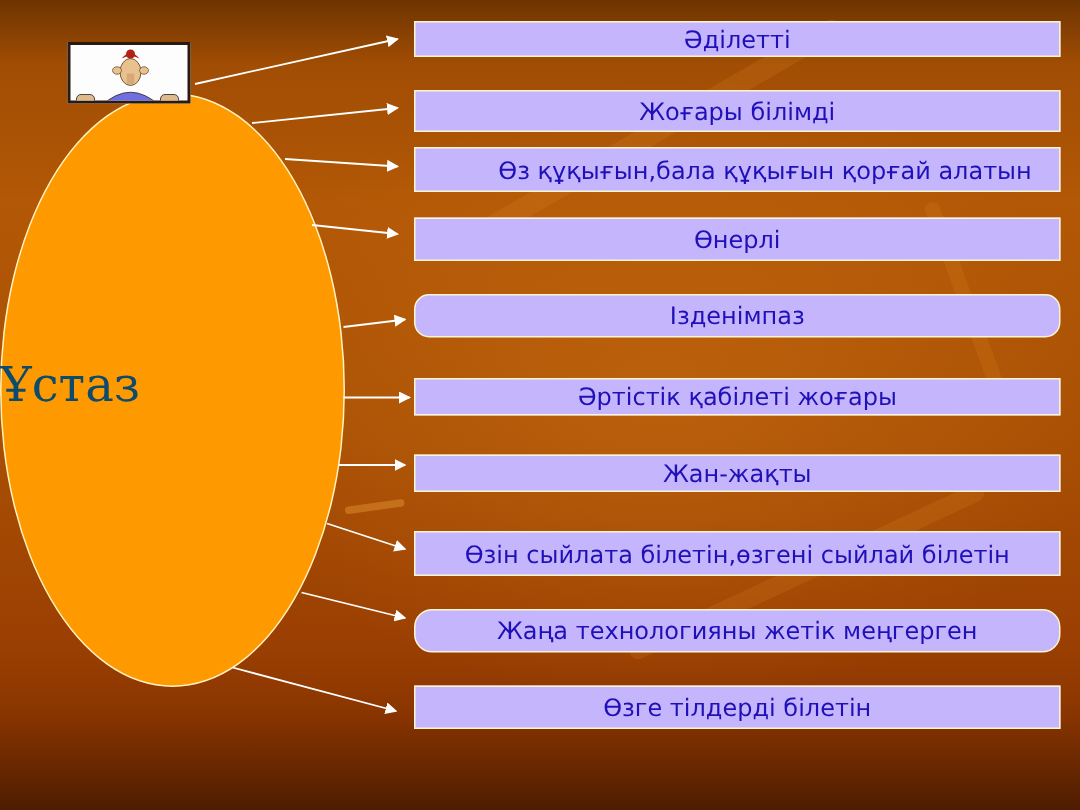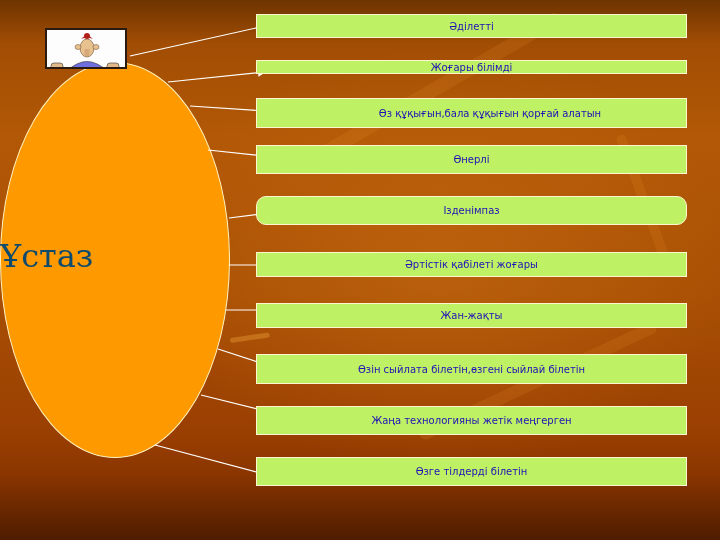--- a/index.html
+++ b/index.html
@@ -8,23 +8,23 @@
   .bg { position:absolute; inset:0;
     background:
       radial-gradient(ellipse 420px 300px at 440px 260px, rgba(200,110,20,0.55), rgba(0,0,0,0) 70%),
       linear-gradient(180deg, #6e3400 0%, #a14d04 8%, #b25806 25%, #a84f04 55%, #9a3f02 80%, #8a3500 88%, #4e1c00 100%);
   }
   .streak { position:absolute; background:rgba(230,140,40,0.18); transform-origin:left center; border-radius:6px; }
   .ellipse { position:absolute; left:0px; top:62px; width:230px; height:396px;
     background:#ff9900; border:1px solid #fff3c0; border-radius:50%; box-sizing:border-box; }
   .ellipse-label { position:absolute; left:0; top:237px; width:230px; text-align:left;
     font-family:"DejaVu Serif", serif; font-size:32px; color:#0c4a6e; letter-spacing:0px; }
-  .box { position:absolute; left:256px; width:431px; background:#bef264;
+  .box { position:absolute; left:276px; width:431px; background:#c4b5fd;
     border:1.5px solid #fff6d0; box-sizing:border-box; display:flex; align-items:center; justify-content:center;
-    font-family:"DejaVu Sans", sans-serif; font-size:10px; color:#1f10b8; }
+    font-family:"DejaVu Sans", sans-serif; font-size:16px; color:#1f10b8; }
   svg.arrows { position:absolute; left:0; top:0; }
   .pic { position:absolute; left:45px; top:28px; width:82px; height:41px; background:#fdfdfd;
     border:2px solid #2a1a10; box-sizing:border-box; overflow:hidden; }
 </style>
 </head>
 <body>
 
 <div class="bg"></div>
 <div class="streak" style="left:300px;top:160px;width:300px;height:14px;transform:rotate(-30deg);"></div>
 <div class="streak" style="left:420px;top:430px;width:260px;height:12px;transform:rotate(-25deg);"></div>
@@ -64,39 +64,39 @@
     <line x1="226" y1="310" x2="270" y2="310"></line>
     <line x1="218" y1="349" x2="270" y2="366"></line>
     <line x1="201" y1="395" x2="270" y2="412"></line>
     <line x1="155" y1="445" x2="264" y2="474"></line>
   </g>
 </svg>
 
 <div class="box" style="top:14px;height:24px;">
     <span>Әділетті</span>
   </div>
-<div class="box" style="top:60px;height:14px;">
+<div class="box" style="top:60px;height:28px;">
     <span>Жоғары білімді</span>
   </div>
 <div class="box" style="top:98px;height:30px;padding-left:37px;">
     <span>Өз құқығын,бала құқығын қорғай алатын</span>
   </div>
 <div class="box" style="top:145px;height:29px;align-items:center;">
     <span>Өнерлі</span>
   </div>
 <div class="box" style="top:196px;height:29px;border-radius:10px;">
     <span>Ізденімпаз</span>
   </div>
 <div class="box" style="top:252px;height:25px;">
     <span>Әртістік қабілеті жоғары</span>
   </div>
 <div class="box" style="top:303px;height:25px;">
     <span>Жан-жақты</span>
   </div>
 <div class="box" style="top:354px;height:30px;">
     <span>Өзін сыйлата білетін,өзгені сыйлай білетін</span>
   </div>
-<div class="box" style="top:406px;height:29px;">
+<div class="box" style="top:406px;height:29px;border-radius:12px;">
     <span>Жаңа технологияны жетік меңгерген</span>
   </div>
 <div class="box" style="top:457px;height:29px;">
     <span>Өзге тілдерді білетін</span>
   </div>
 
 </body></html>

